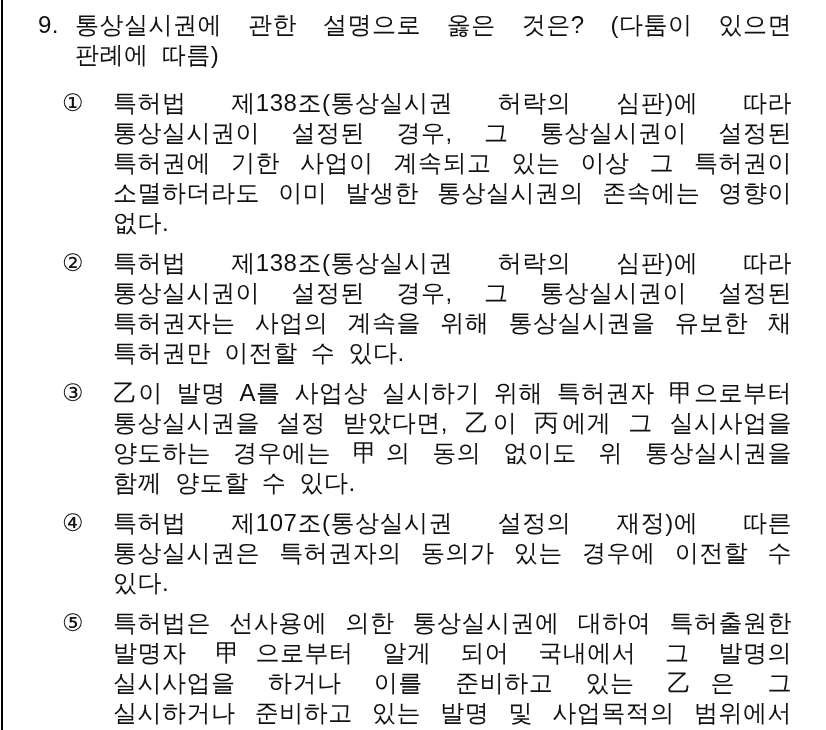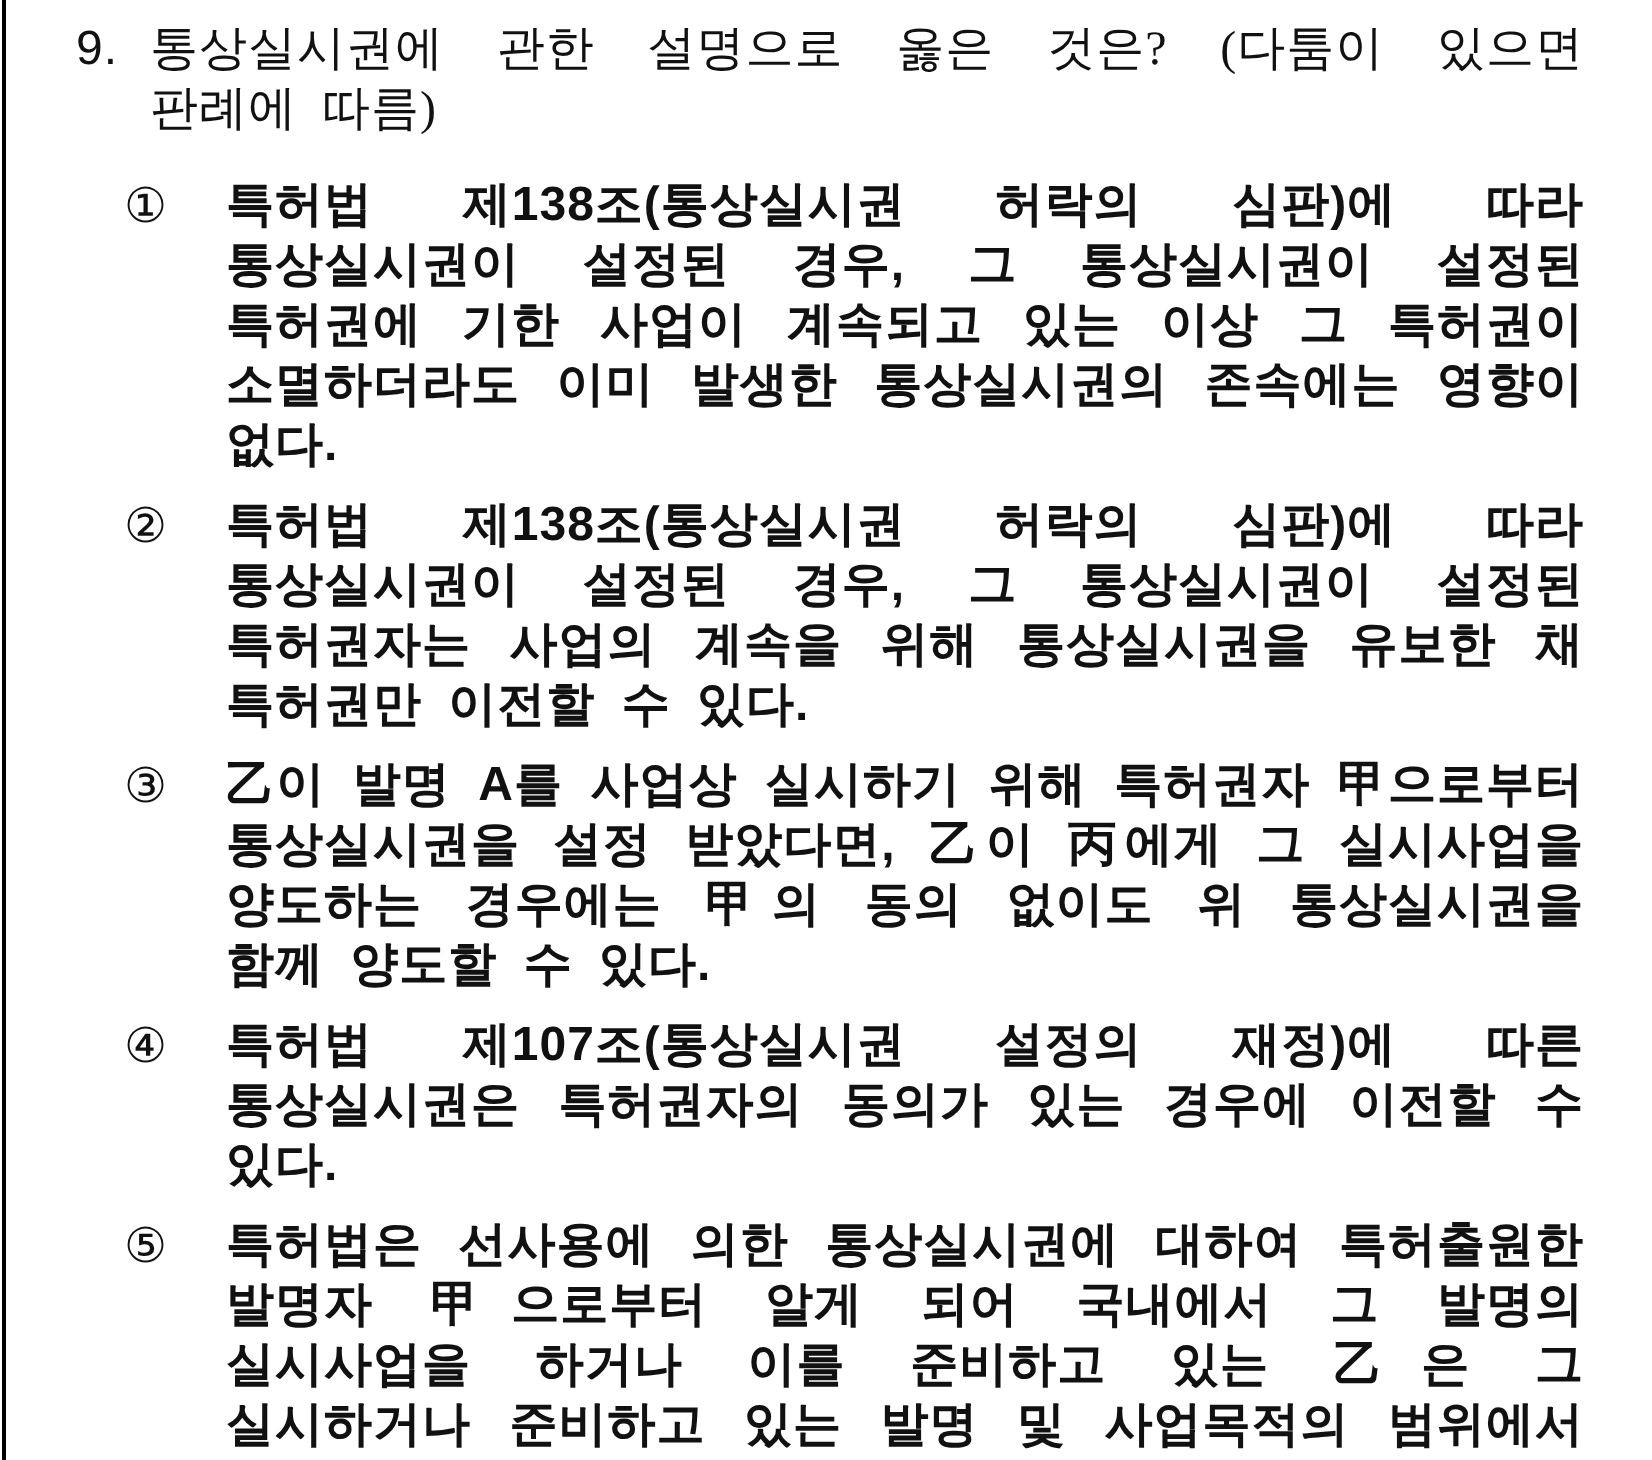--- a/index.html
+++ b/index.html
@@ -43,41 +43,39 @@
   }
   .q-num {
     flex: 0 0 37px;
     white-space: nowrap;
   }
   .q-text {
     flex: 1;
     text-align: justify;
     word-spacing: 6px;
     word-break: keep-all;
-    font-family: Liberation Serif, serif;
   }
   .choices {
     margin-left: 24px;
   }
   .choice-row {
     display: flex;
     align-items: flex-start;
     margin-bottom: 10px;
   }
   .c-marker {
     flex: 0 0 51px;
     font-family: "DejaVu Sans", sans-serif;
     white-space: nowrap;
   }
   .c-text {
     flex: 1;
     text-align: justify;
     word-spacing: 6px;
     word-break: keep-all;
-    font-weight: bold;
   }
 </style>
 </head>
 <body>
 
 <div class="page">
   <div class="left-rule"></div>
   <div class="content">
 
     <div class="question-row">

